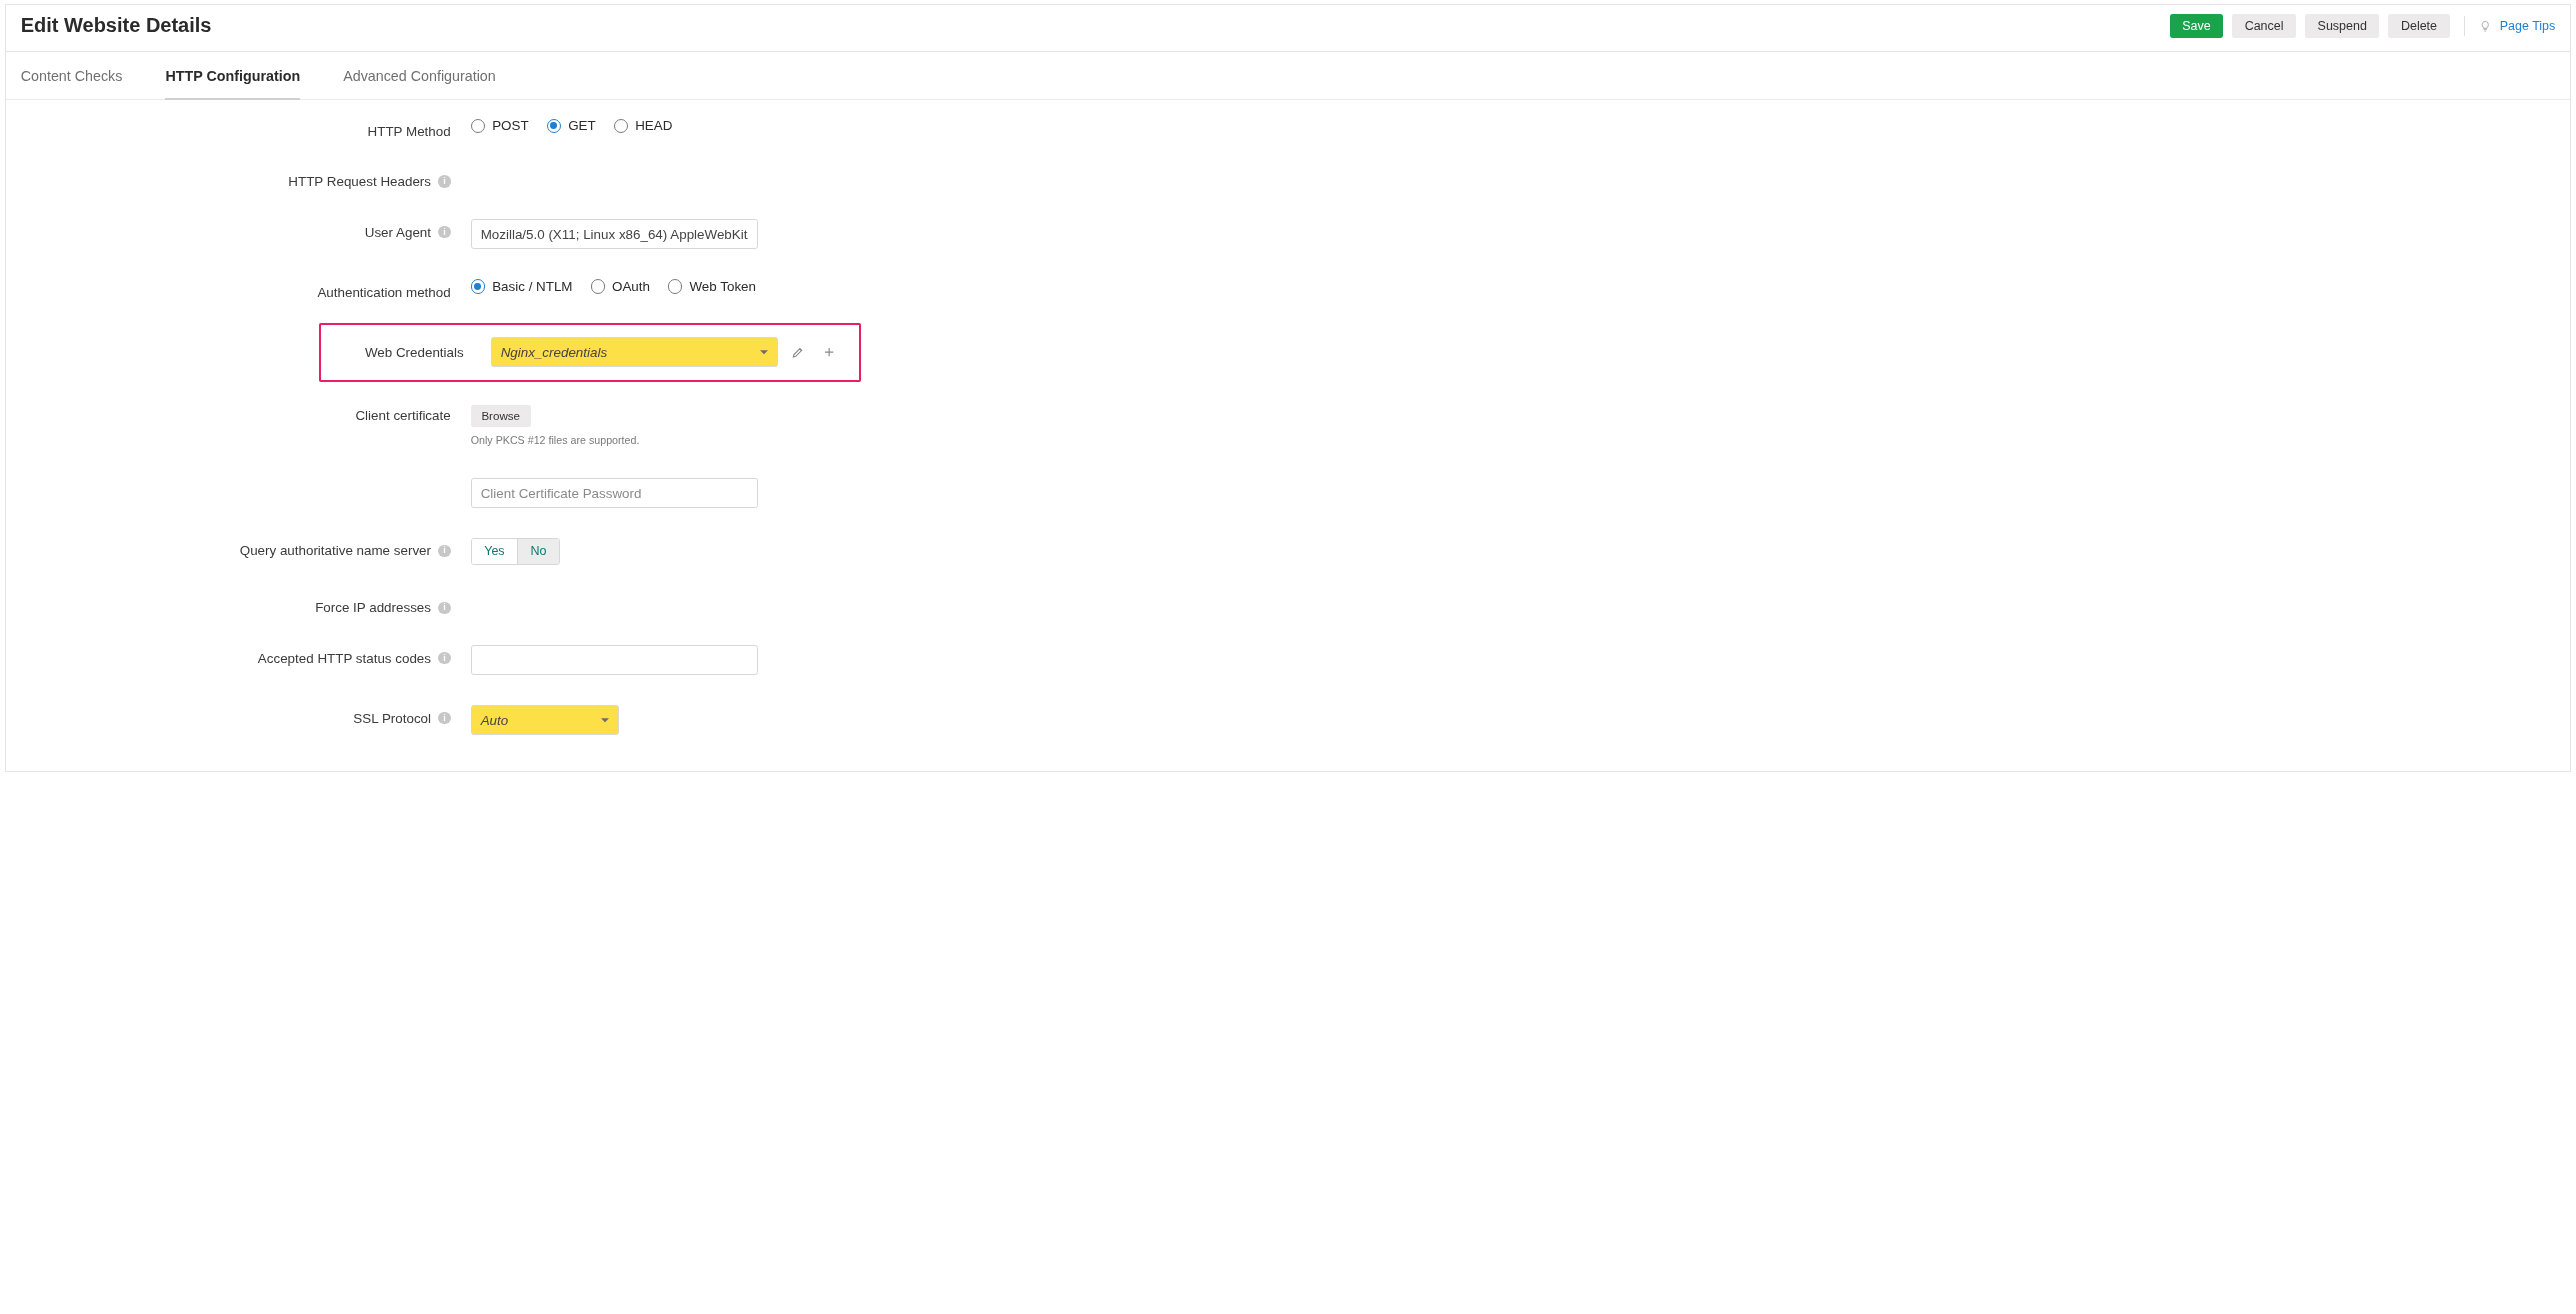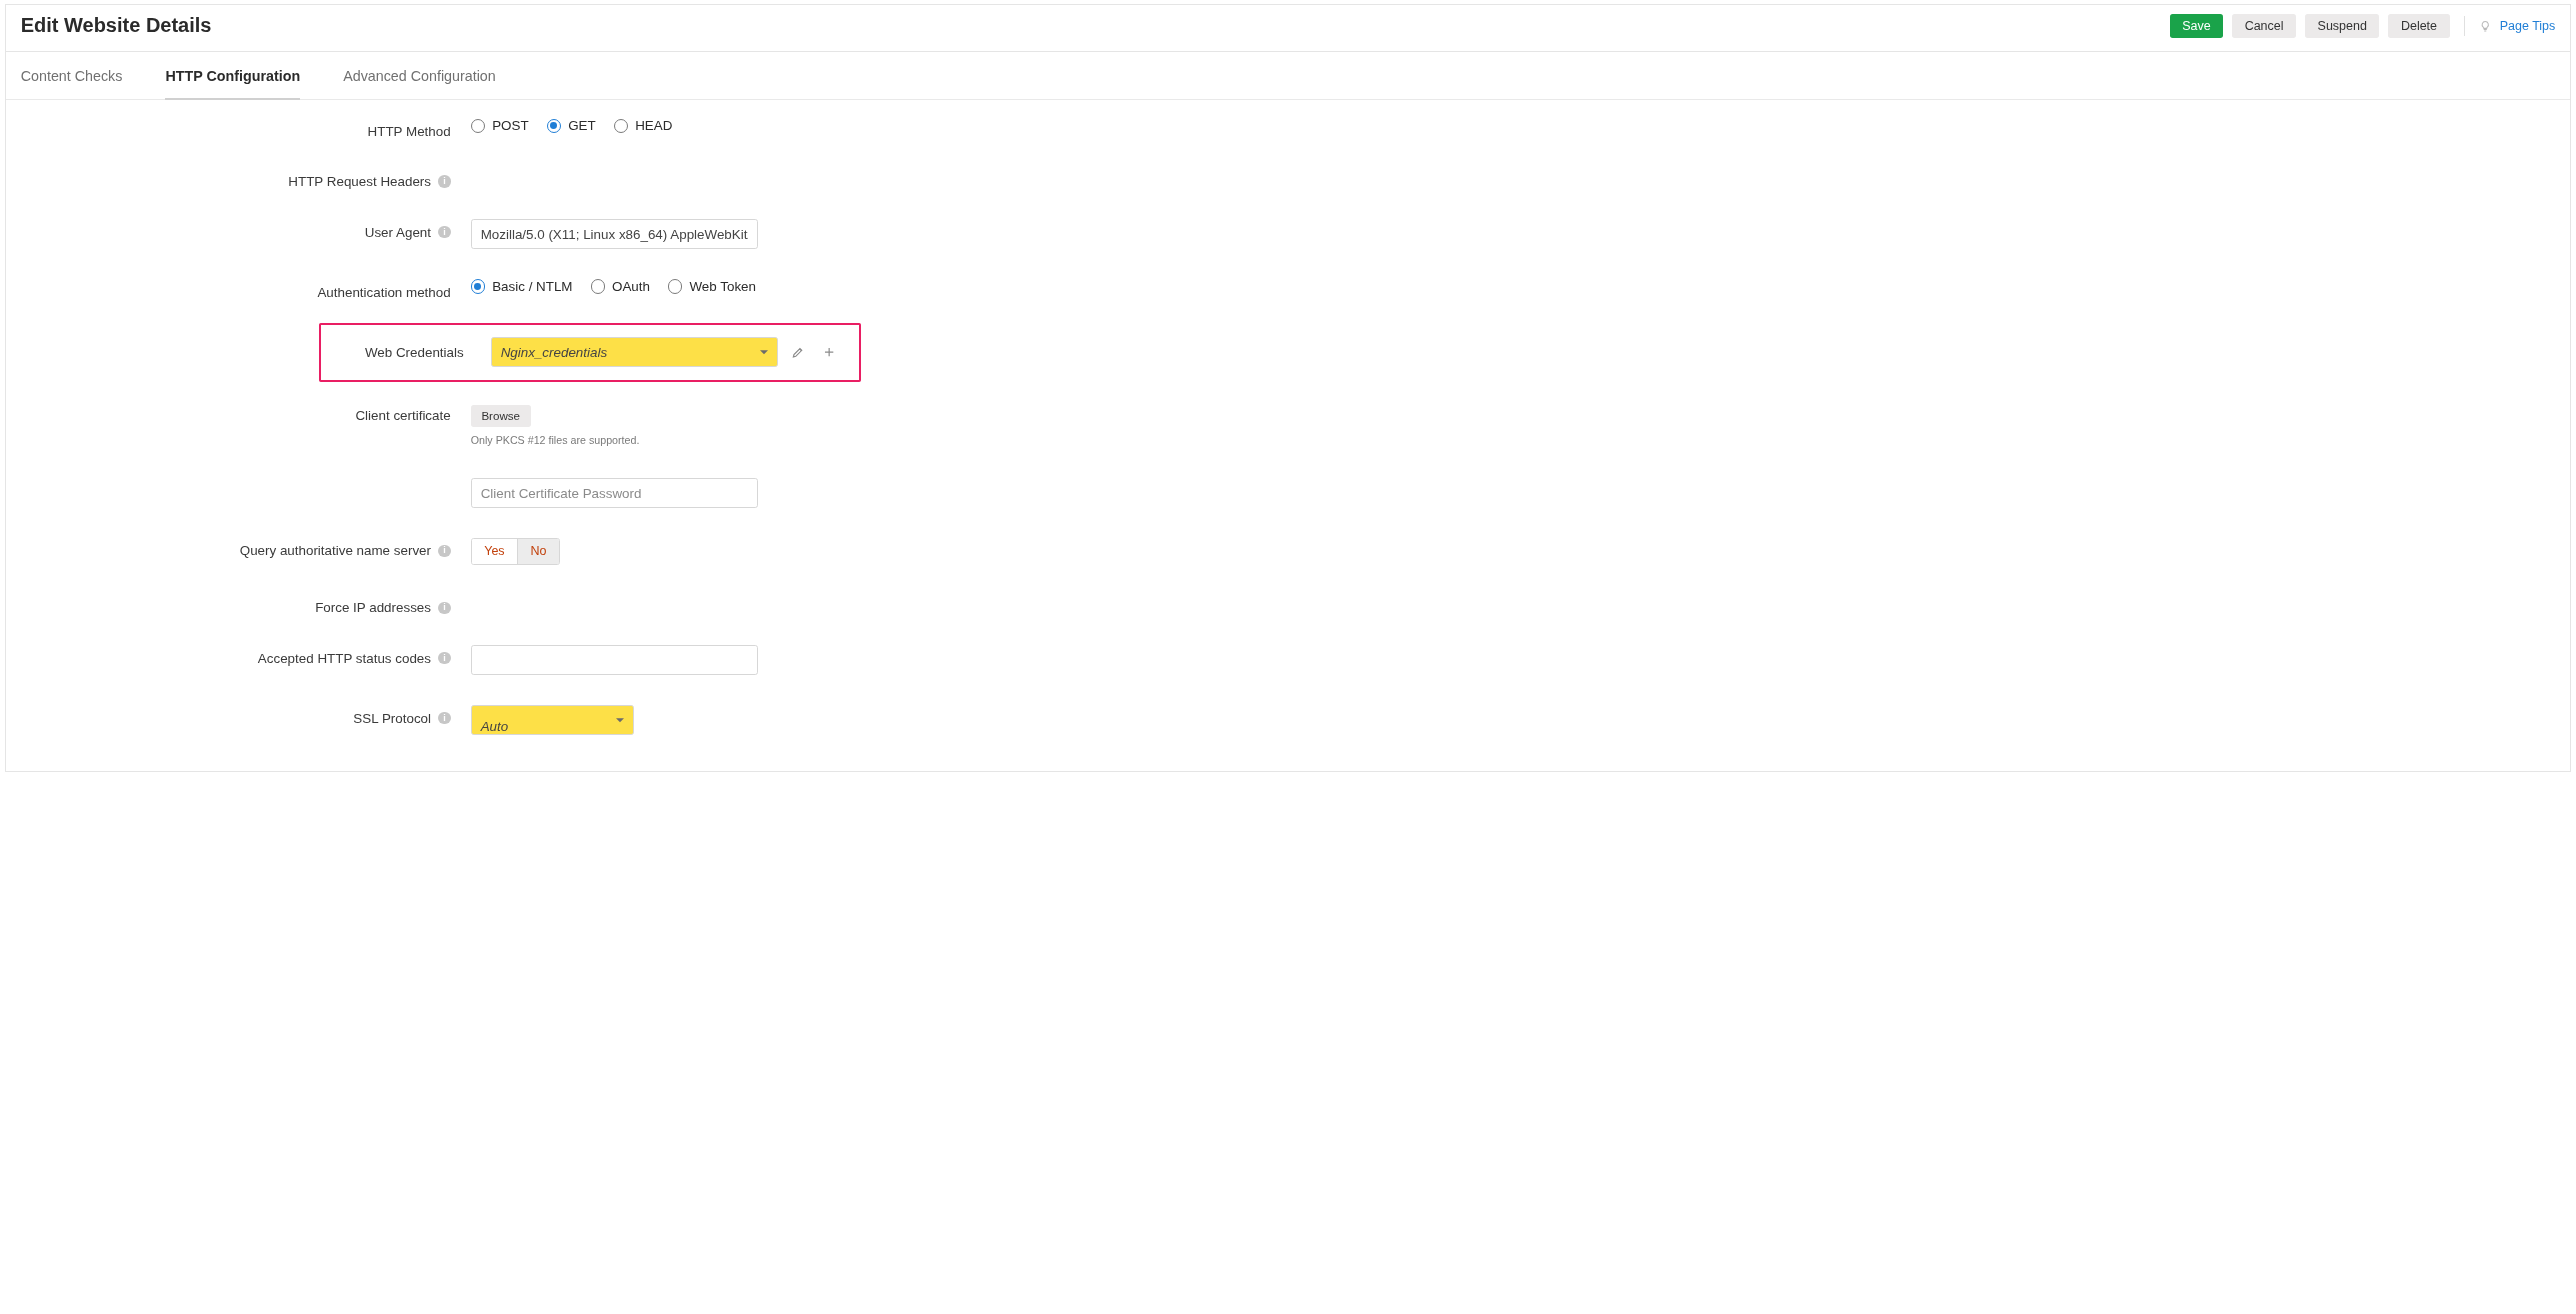--- a/index.html
+++ b/index.html
@@ -161,29 +161,29 @@
     grid-template-columns: 143px 1fr;
     column-gap: 27px;
     align-items: center;
   }
   .highlight-box .label-col { padding-top: 0; }
   .hint { font-size: 10.7px; color: #7a7a7a; }
   .toggle-group {
     display: flex; border: 0.9px solid #d7d7d7; border-radius: 2.7px; overflow: hidden;
   }
   .toggle-group .opt {
-    padding: 5.4px 12.5px; font-size: 12.5px; color: #c2410c; cursor: pointer; background: #fff;
+    padding: 5.4px 12.5px; font-size: 12.5px; color: #0f766e; cursor: pointer; background: #fff;
   }
   .toggle-group .opt.active { background: #ececec; }
   .toggle-group .opt + .opt { border-left: 0.9px solid #d7d7d7; }
   textarea.text-input {
     height: 107px; width: 528px; padding: 9px; resize: both;
     font-family: inherit;
   }
-  .select.small { width: 163px; align-items: flex-end; }
+  .select.small { width: 148px; }
 </style>
 </head>
 <body>
 
 <div class="page">
 
   <div class="header">
     <h1>Edit Website Details</h1>
     <div class="header-actions">
       <button class="btn btn-primary">Save</button>

